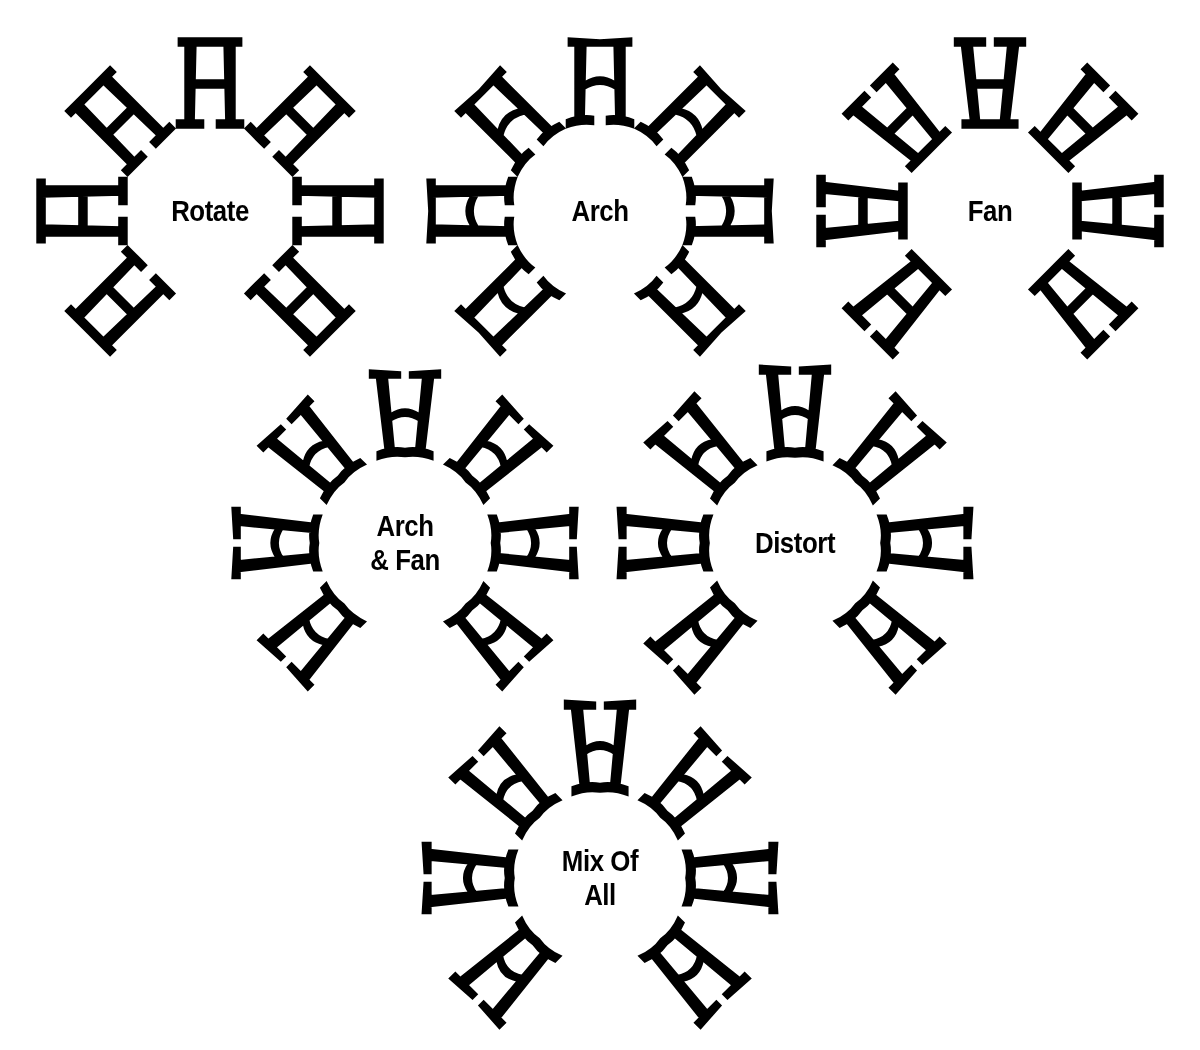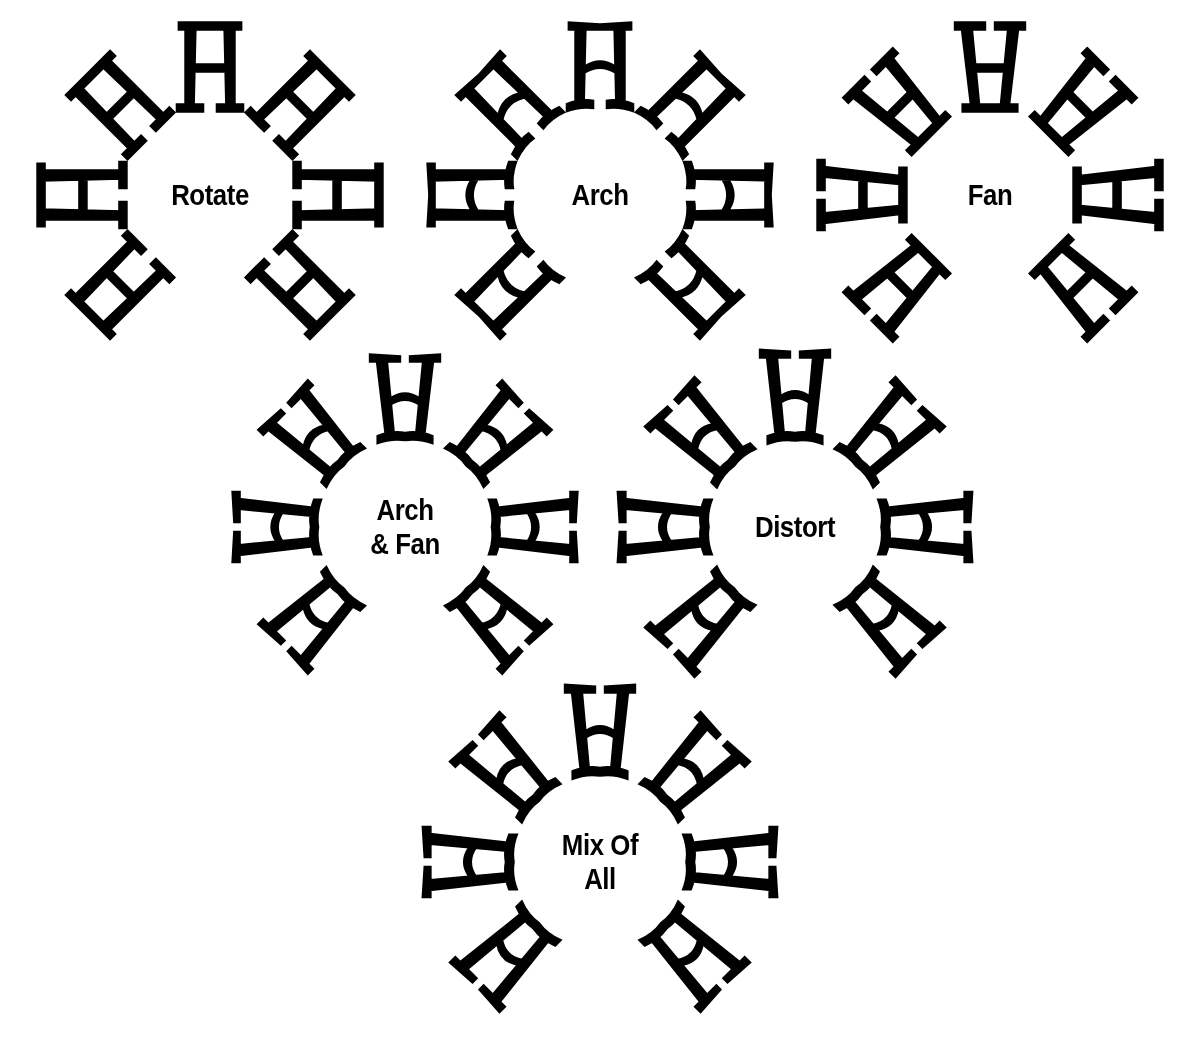--- a/index.html
+++ b/index.html
@@ -1,17 +1,17 @@
 <!DOCTYPE html>
 <html><head>
 <meta charset="utf-8">
 <style>
   html, body { margin:0; padding:0; background:#ffffff; }
   body { width:1200px; height:1050px; position:relative; overflow:hidden; font-family:"Liberation Sans", sans-serif; }
-  .stage { position:absolute; left:0; top:0; width:1200px; height:846px; }
+  .stage { position:absolute; left:0; top:16px; width:1200px; height:846px; }
   .ring { position:absolute; width:0; height:0; }
   .glyph { position:absolute; left:-40px; top:-48px; width:80px; height:96px; transform-origin:40px 48px; }
   .glyph svg { width:80px; height:96px; display:block; }
   .label { position:absolute; width:200px; left:-100px; text-align:center; font-weight:bold; font-size:30px; line-height:34px; color:#000; letter-spacing:-0.5px; transform:scaleX(0.86); }
   .label span { display:block; }
 </style>
 </head>
 <body>
 
 <div class="stage">

